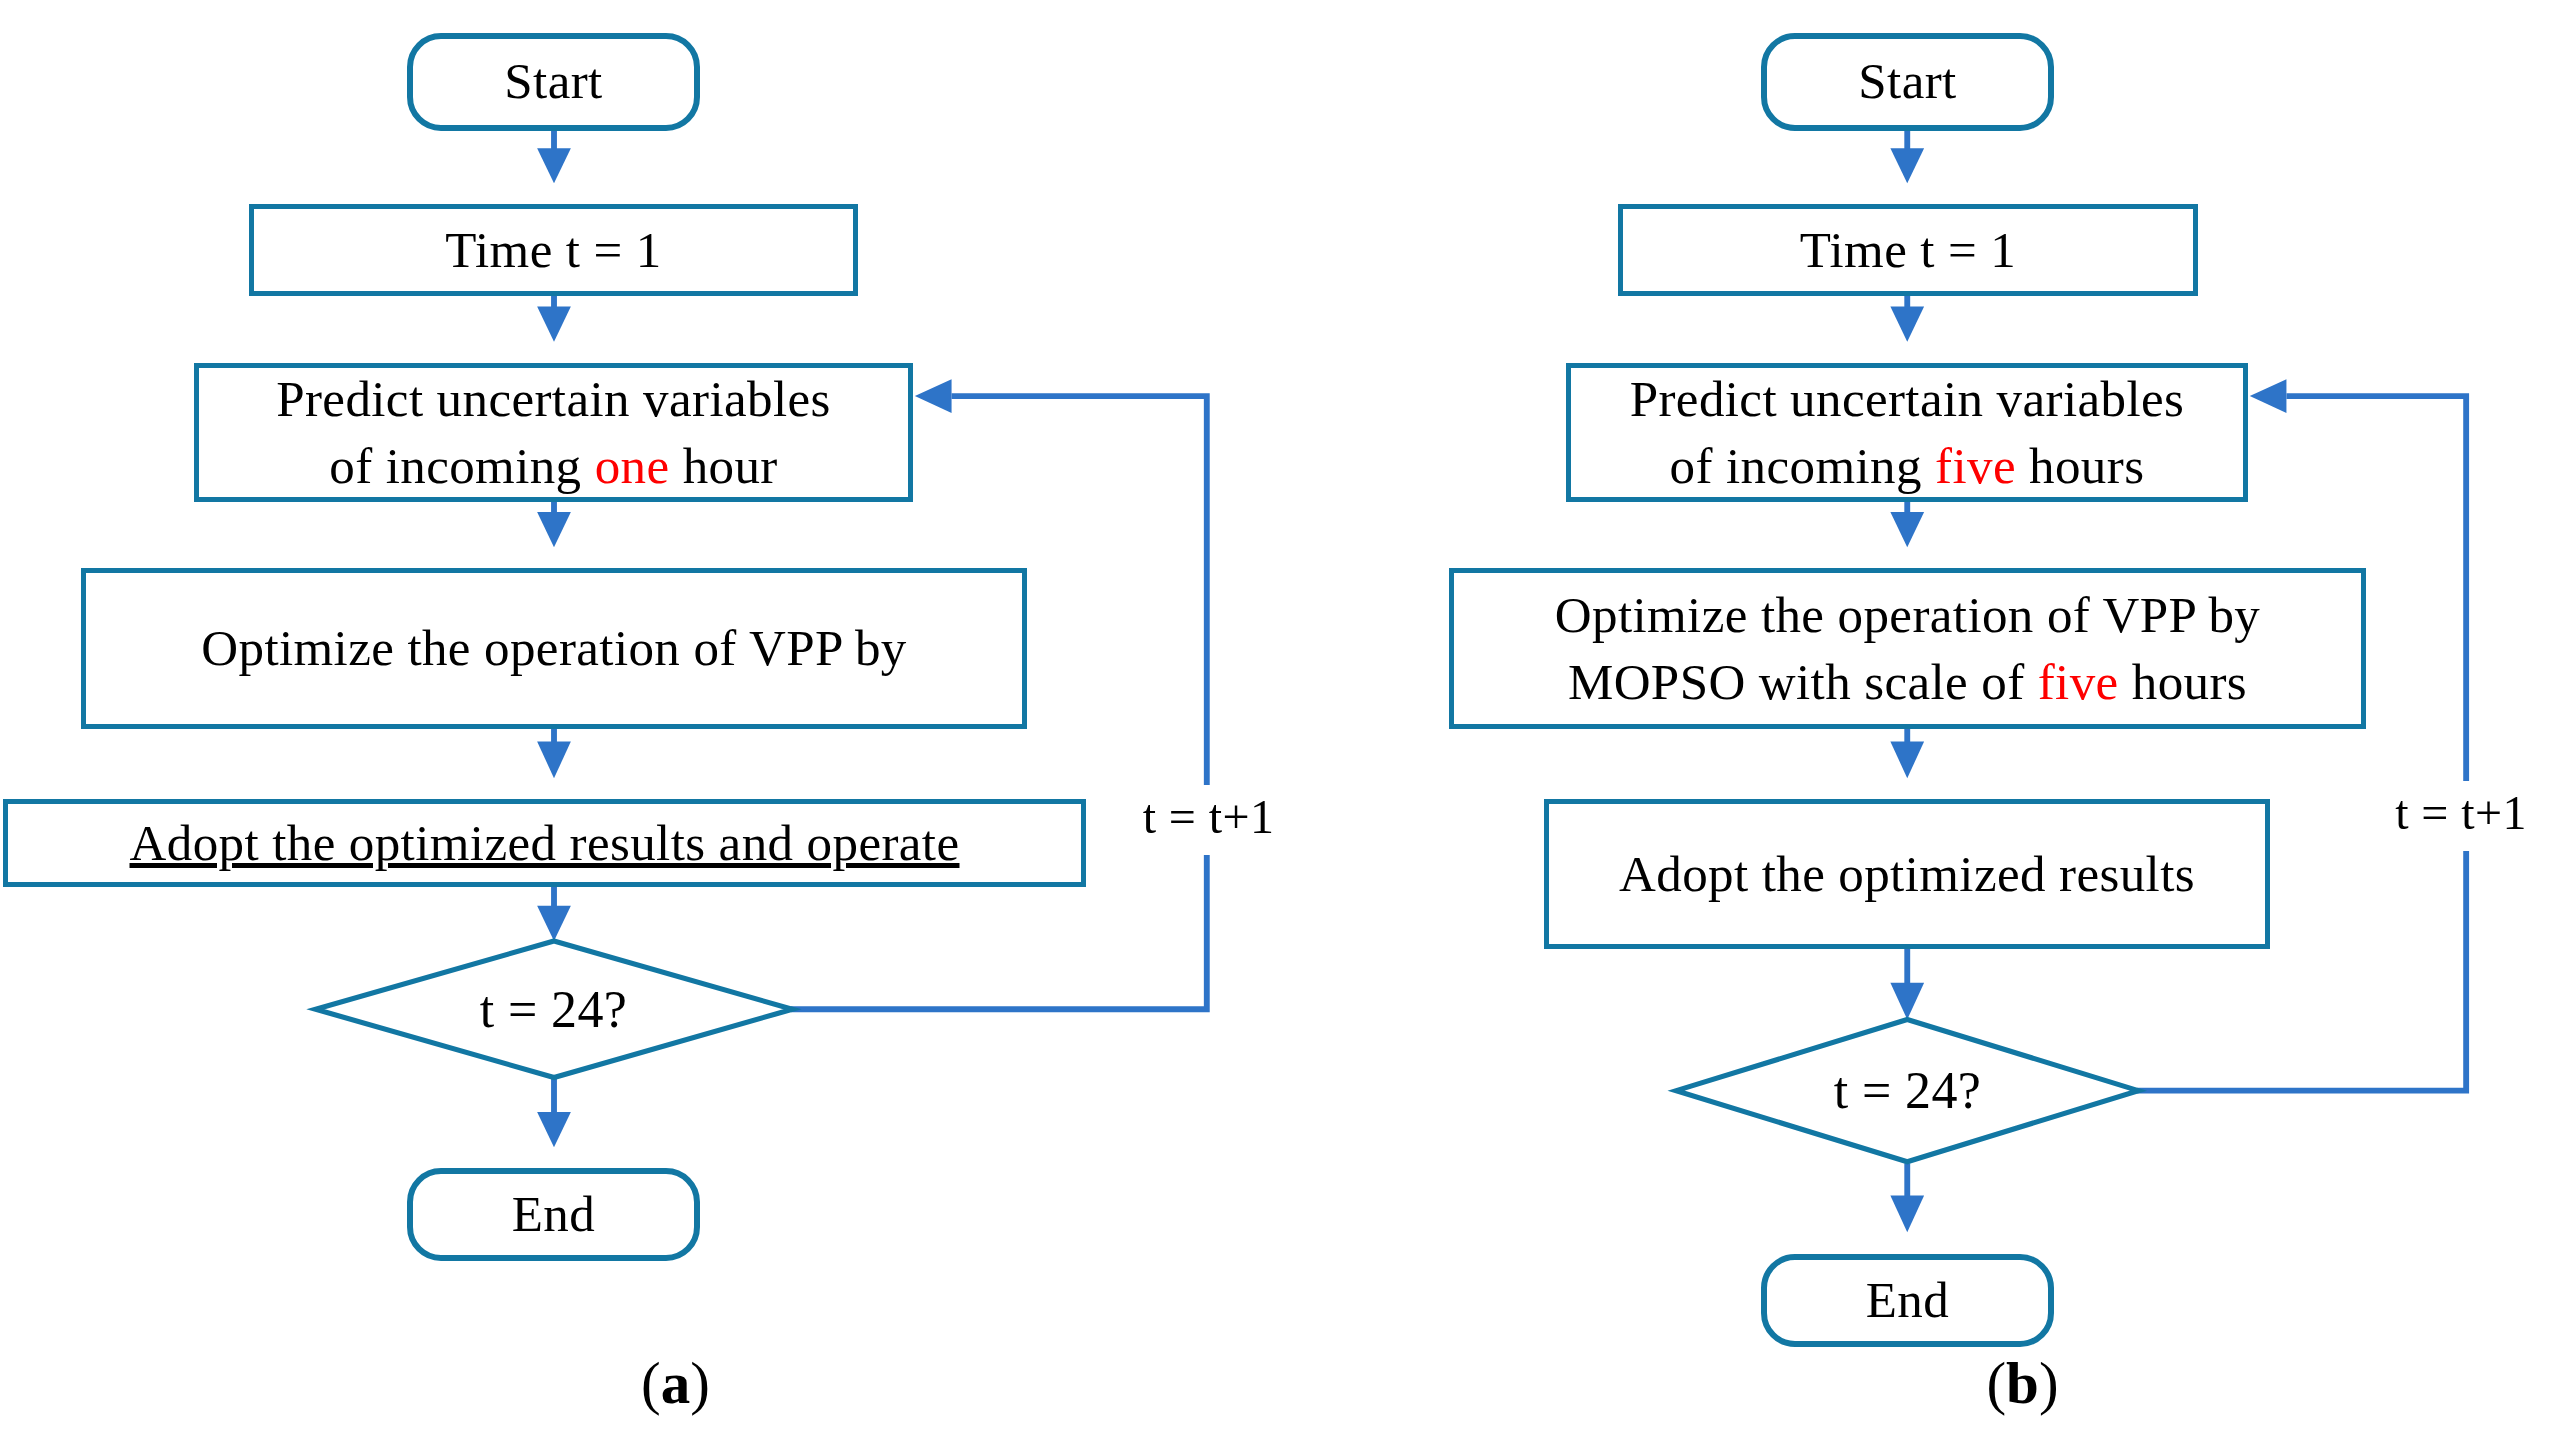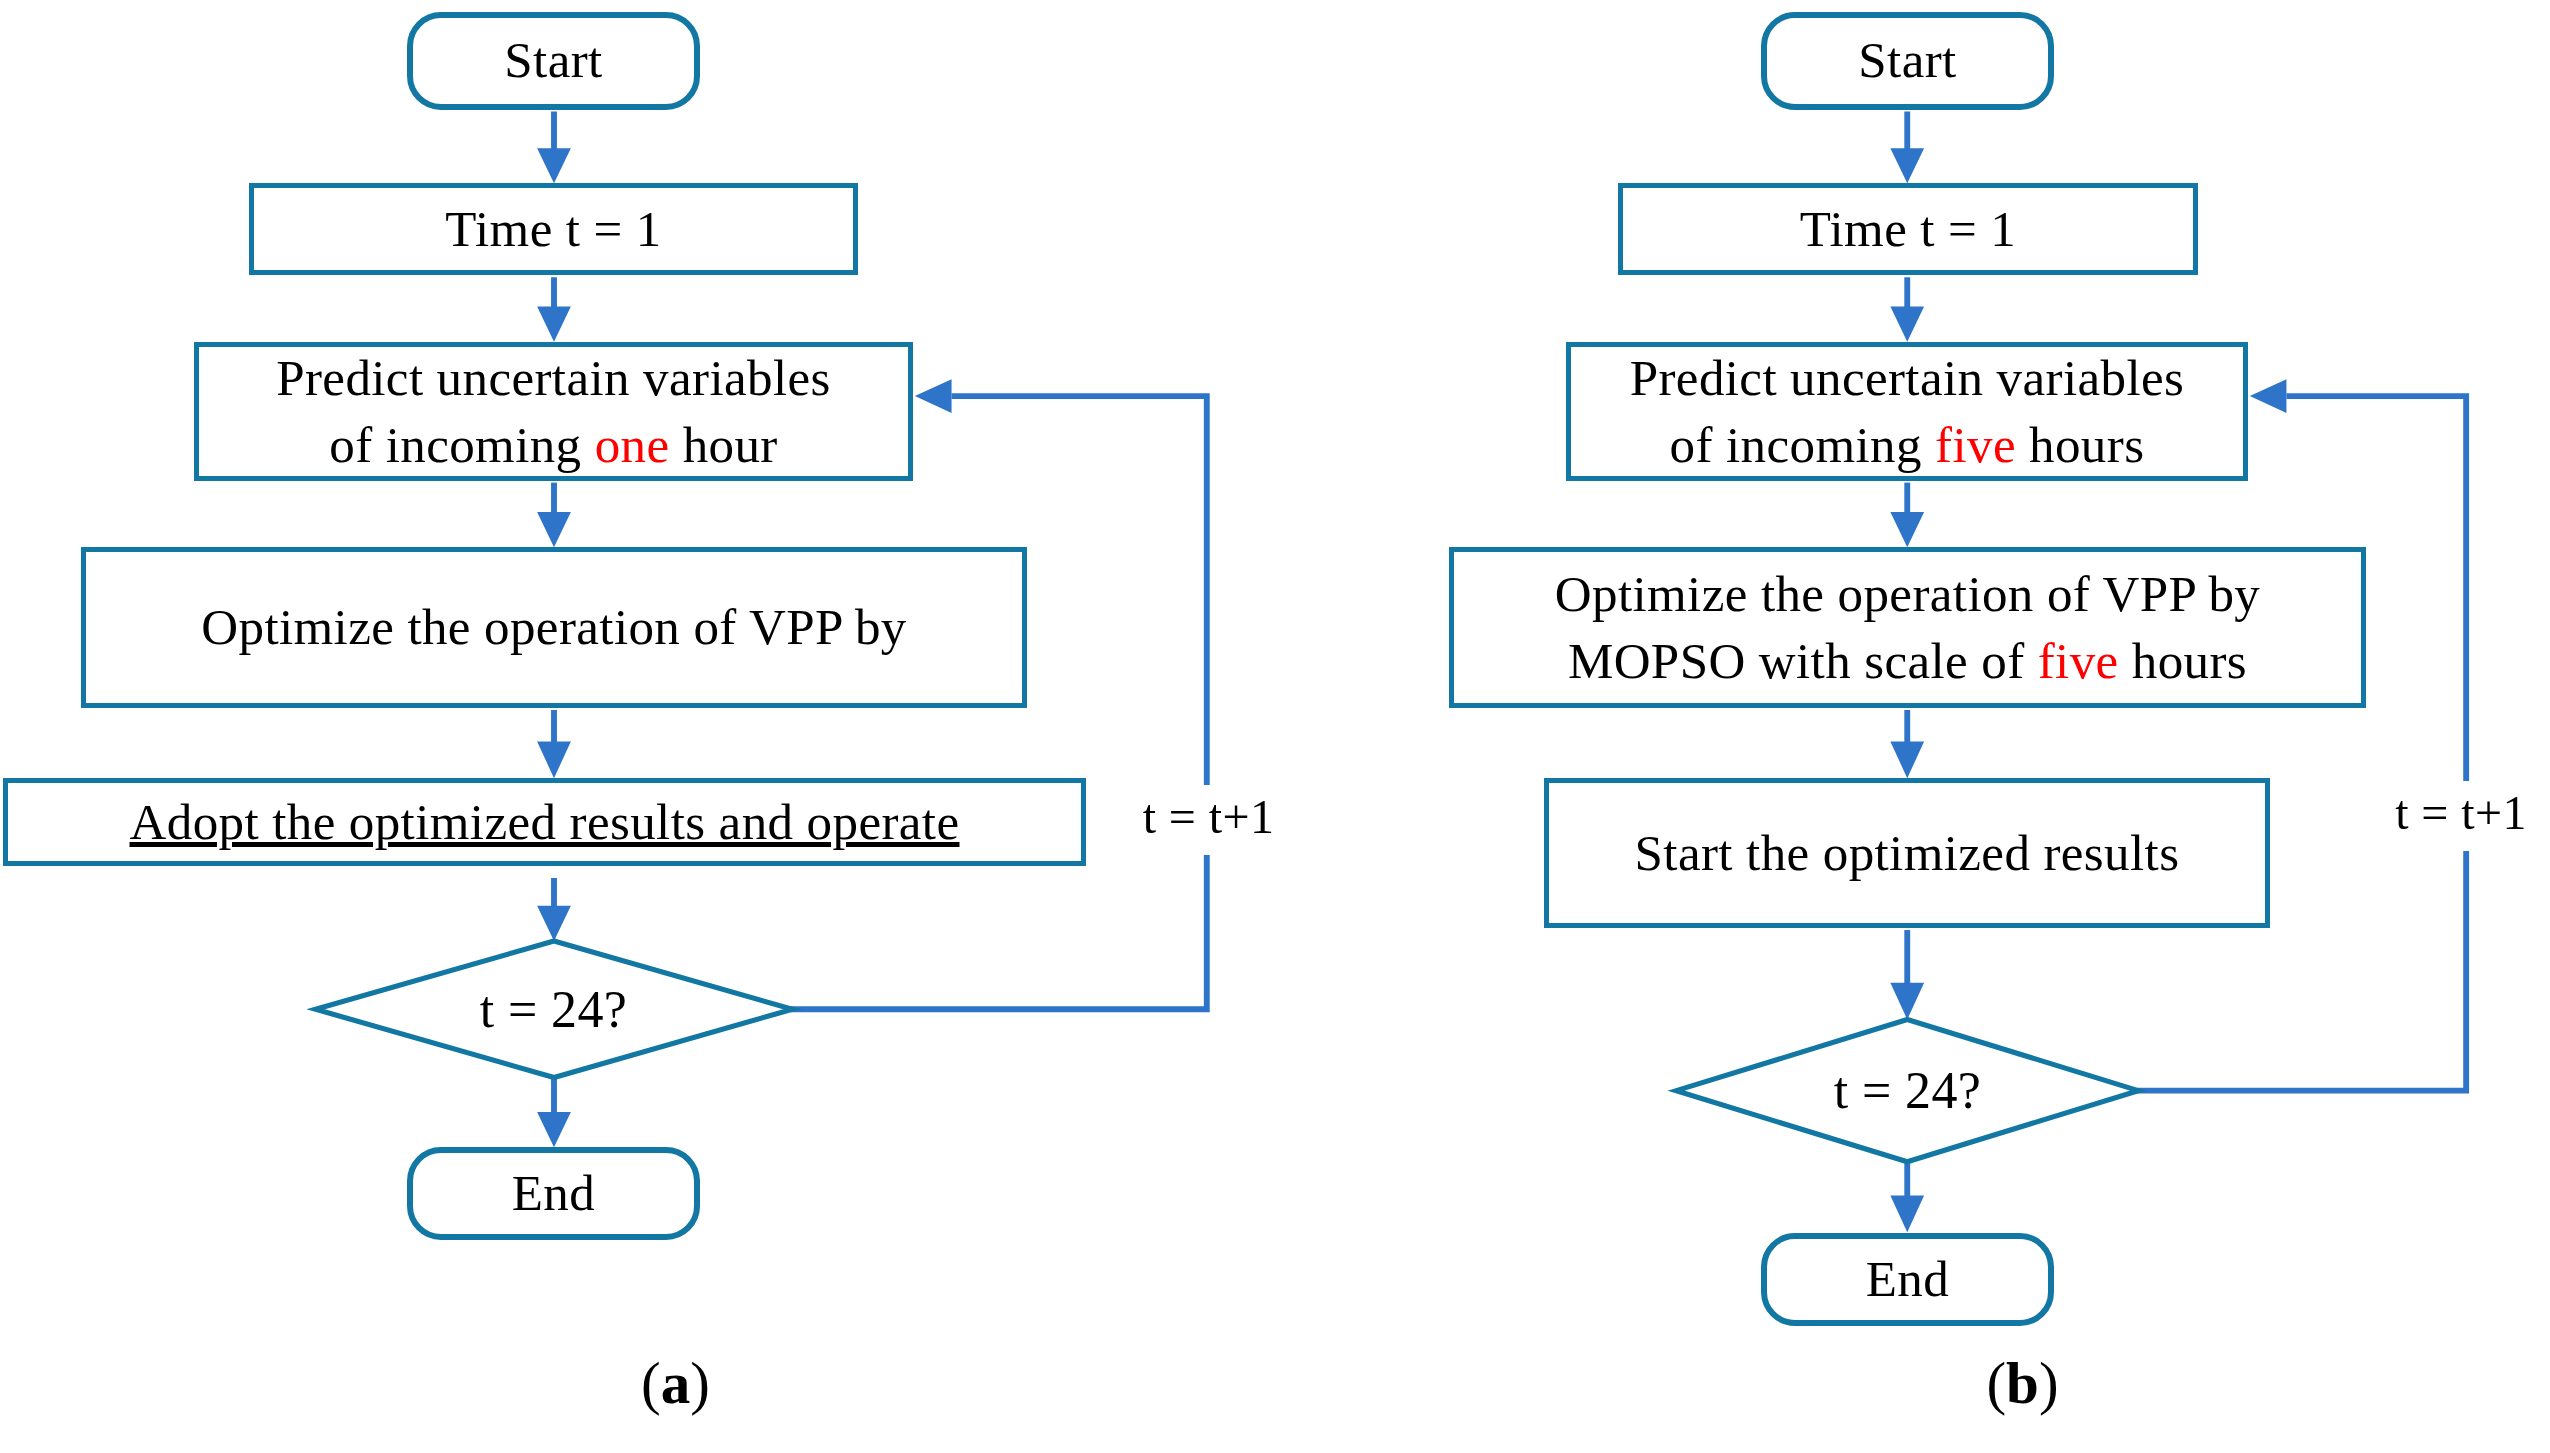--- a/index.html
+++ b/index.html
@@ -2,21 +2,21 @@
 <html style="font-size:11.7px"><head>
 <meta charset="utf-8">
 <style>
   html,body{margin:0;padding:0;background:#ffffff;overflow:hidden;}
   .canvas{position:relative;width:2550px;height:1453px;background:#ffffff;
           font-family:"Liberation Serif","DejaVu Serif",serif;color:#000;}
   .wires{position:absolute;left:0;top:0;z-index:1;}
   .node{position:absolute;z-index:2;background:#ffffff;border:5.1px solid #1277A3;
         box-sizing:border-box;display:flex;flex-direction:column;justify-content:center;
         align-items:center;text-align:center;font-size:51px;line-height:67px;
-        letter-spacing:0.4px;}
+        letter-spacing:0.4px;margin-top:21px;}
   .terminal{border-width:6.6px;border-radius:34px;}
   .decision-text{position:absolute;z-index:3;background:transparent;display:flex;
         justify-content:center;align-items:center;font-size:52px;letter-spacing:0.4px;}
   .loop-label{position:absolute;z-index:3;display:flex;justify-content:center;
         font-size:48px;letter-spacing:0.4px;}
   .loop-label .masker{background:#ffffff;padding:4.4px 13.2px;}
   .caption{position:absolute;z-index:2;width:293px;text-align:center;font-size:59px;}
   .caption .letter{font-weight:bold;}
   .hl{color:#FE0000;}
   .line{display:block;}
@@ -119,21 +119,21 @@
     <span class="line">Predict uncertain variables</span>
     <span class="line"><span>of incoming </span><span class="hl">five</span><span> hours</span></span>
   </div>
 
   <div class="node" style="left:1449px;top:547px;width:917px;height:161px;">
     <span class="line">Optimize the operation of VPP by</span>
     <span class="line"><span>MOPSO with scale of </span><span class="hl">five</span><span> hours</span></span>
   </div>
 
   <div class="node" style="left:1544px;top:778px;width:726px;height:150px;">
-    <span class="line">Start the optimized results</span>
+    <span class="line">Adopt the optimized results</span>
   </div>
 
   <div class="decision-text" style="left:1761px;top:1054px;width:293px;height:73px;">
     <span>t = 24?</span>
   </div>
 
   <div class="node terminal" style="left:1761px;top:1233px;width:293px;height:93px;">
     <span>End</span>
   </div>
 

